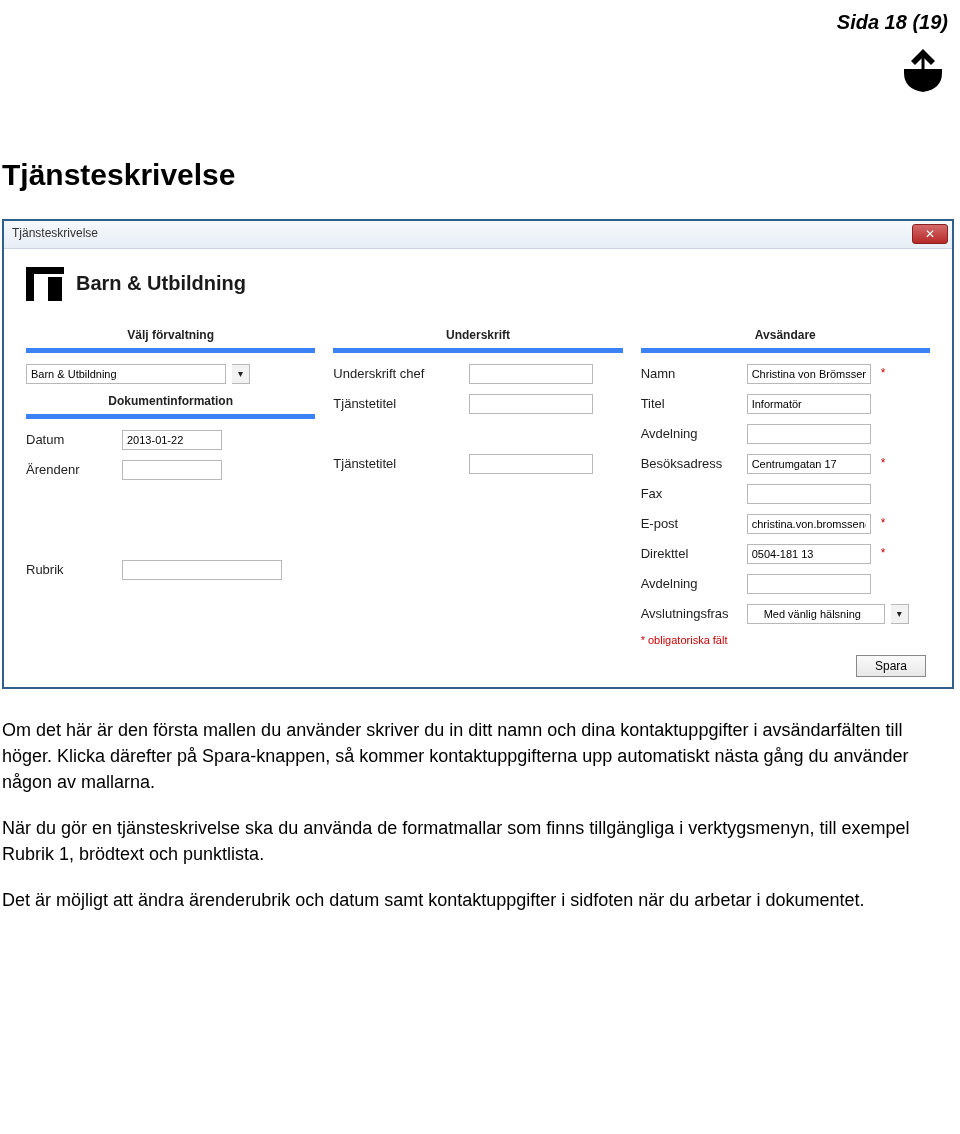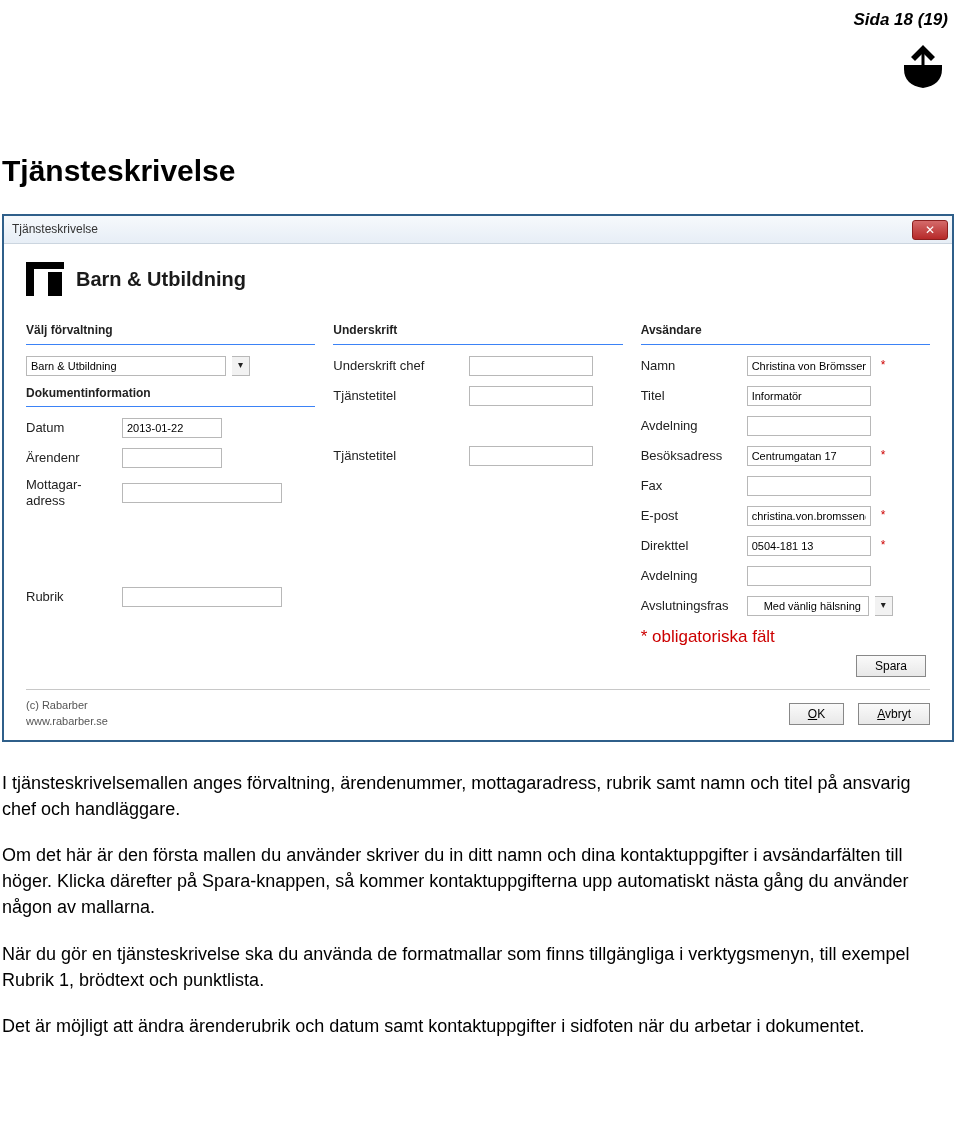--- a/index.html
+++ b/index.html
@@ -8,21 +8,21 @@
     background: #ffffff;
     width: 960px;
     color: #000000;
     font-size: 14px;
     line-height: 1.45;
   }
   .page-meta {
     text-align: right;
     font-style: italic;
     font-weight: bold;
-    font-size: 17px;
+    font-size: 20px;
     padding: 8px 12px 0 7px;
   }
   .shield {
     display: block;
     margin-left: auto;
     margin-right: 16px;
     margin-top: 8px;
   }
   .doc-title {
     font-size: 30px;
@@ -79,24 +79,25 @@
   }
   .columns {
     display: flex;
     gap: 18px;
     font-size: 12px;
     color: #222;
   }
   .col { flex: 1; }
   .section-head {
     font-weight: bold;
-    border-bottom: 1px solid #3b82f6;
+    border-bottom: 5px solid #3b82f6;
     padding-bottom: 4px;
     margin-bottom: 10px;
     margin-top: 6px;
+    text-align: center;
   }
   .field-row {
     display: flex;
     align-items: center;
     margin-bottom: 8px;
     gap: 6px;
     min-height: 22px;
   }
   .field-label {
     width: 90px;
@@ -127,21 +128,21 @@
     font-size: 10px;
   }
   .req {
     color: #c00;
     font-size: 12px;
     margin-left: 4px;
     width: 8px;
   }
   .oblig {
     color: #c00;
-    font-size: 17px;
+    font-size: 11px;
     margin-top: 4px;
   }
   .spara-btn, .dlg-btn {
     border: 1px solid #888;
     background: linear-gradient(#fafafa,#e8e8e8);
     font-size: 12px;
     padding: 3px 18px;
     cursor: pointer;
   }
   .spara-row { text-align: right; margin-top: 6px; padding-right: 4px; }
@@ -205,25 +206,20 @@
 
         <div class="section-head">Dokumentinformation</div>
         <div class="field-row">
           <div class="field-label">Datum</div>
           <input class="field-input w100" value="2013-01-22" style="">
         </div>
         <div class="field-row">
           <div class="field-label">Ärendenr</div>
           <input class="field-input w100" style="">
         </div>
-        <div class="field-row">
-          <div class="field-label" style="white-space:pre-line">Mottagar-
-adress</div>
-          <input class="field-input w160" style="">
-        </div>
         <div style="height:70px"></div>
         <div class="field-row">
           <div class="field-label">Rubrik</div>
           <input class="field-input w160" style="">
         </div>
       </div>
 
       <div class="col col2">
         <div class="section-head">Underskrift</div>
         <div class="field-row">
@@ -274,41 +270,30 @@
           <div class="field-label">Direkttel</div>
           <input class="field-input w140" value="0504-181 13" style="">
           <span class="req">*</span>
         </div>
         <div class="field-row">
           <div class="field-label">Avdelning</div>
           <input class="field-input w140" style="">
         </div>
         <div class="field-row">
           <div class="field-label">Avslutningsfras</div>
-          <input class="field-input" style="width: 122px; padding-left: 16px;" value="Med vänlig hälsning">
+          <input class="field-input" style="width: 138px; padding-left: 16px;" value="Med vänlig hälsning">
           <div class="select-caret">▾</div>
         </div>
         <div class="oblig">* obligatoriska fält</div>
         <div class="spara-row">
           <button class="spara-btn">Spara</button>
         </div>
       </div>
     </div>
 
-    <div class="form-footer">
-      <div>
-        <div>(c) Rabarber</div>
-        <div>www.rabarber.se</div>
-      </div>
-      <div class="dlg-btns">
-        <button class="dlg-btn"><u>O</u>K</button>
-        <button class="dlg-btn"><u>A</u>vbryt</button>
-      </div>
-    </div>
   </div>
 </div>
 
 <div class="body-text">
-  <p>I tjänsteskrivelsemallen anges förvaltning, ärendenummer, mottagaradress, rubrik samt namn och titel på ansvarig chef och handläggare.</p>
   <p>Om det här är den första mallen du använder skriver du in ditt namn och dina kontaktuppgifter i avsändarfälten till höger. Klicka därefter på Spara-knappen, så kommer kontaktuppgifterna upp automatiskt nästa gång du använder någon av mallarna.</p>
   <p>När du gör en tjänsteskrivelse ska du använda de formatmallar som finns tillgängliga i verktygsmenyn, till exempel Rubrik 1, brödtext och punktlista.</p>
   <p>Det är möjligt att ändra ärenderubrik och datum samt kontaktuppgifter i sidfoten när du arbetar i dokumentet.</p>
 </div>
 
 </body></html>

